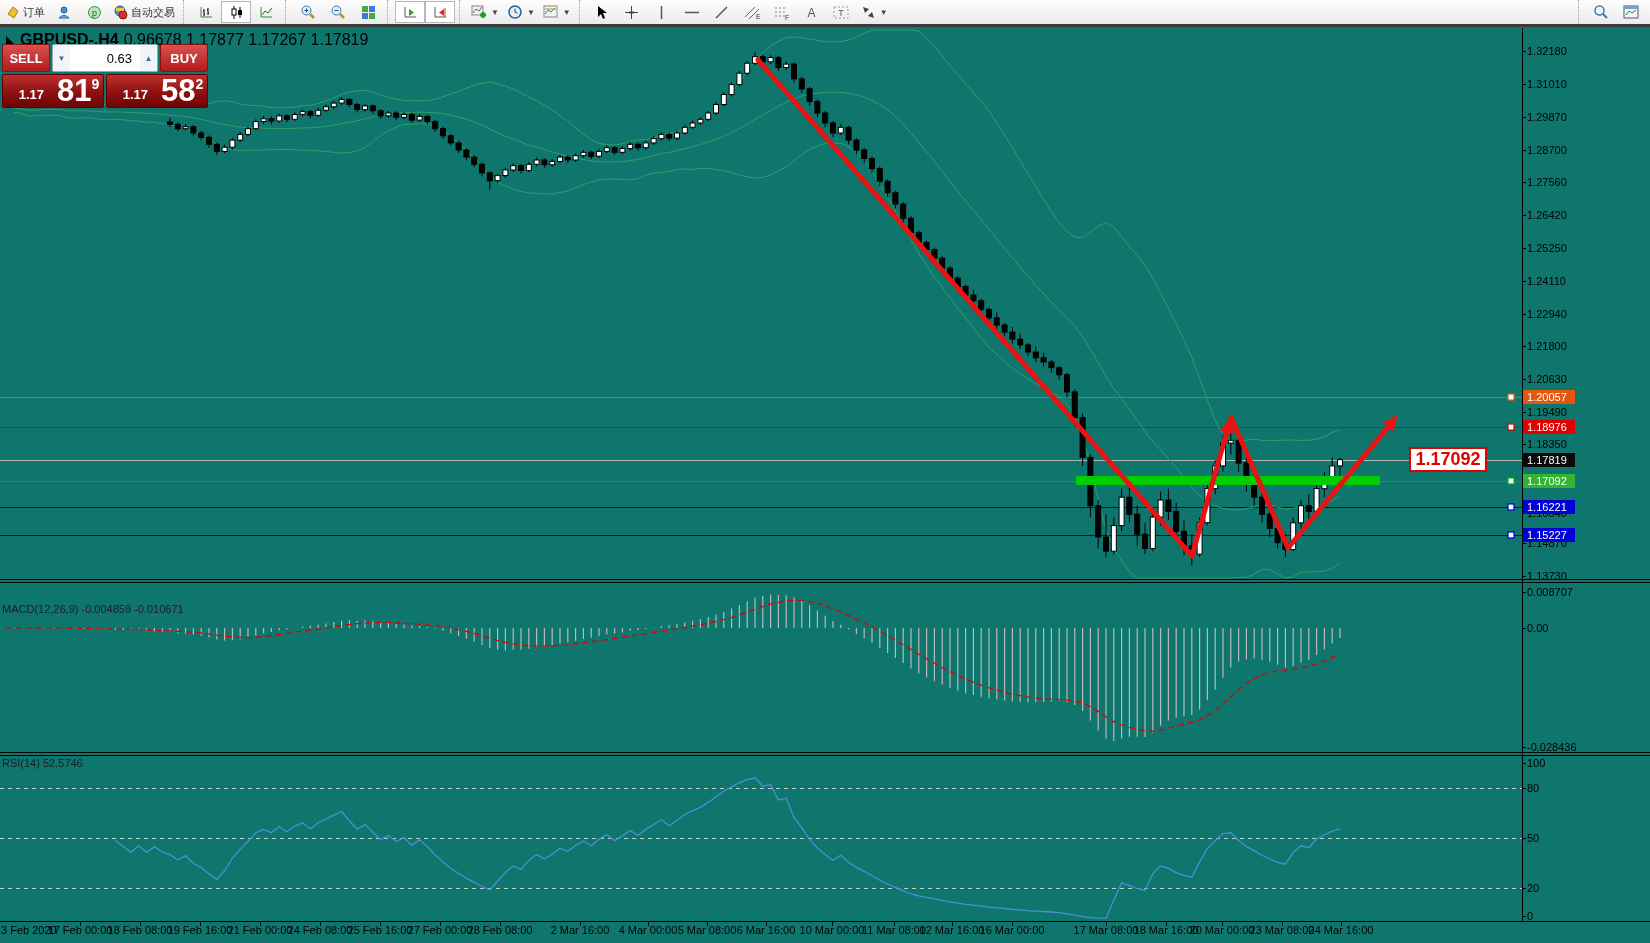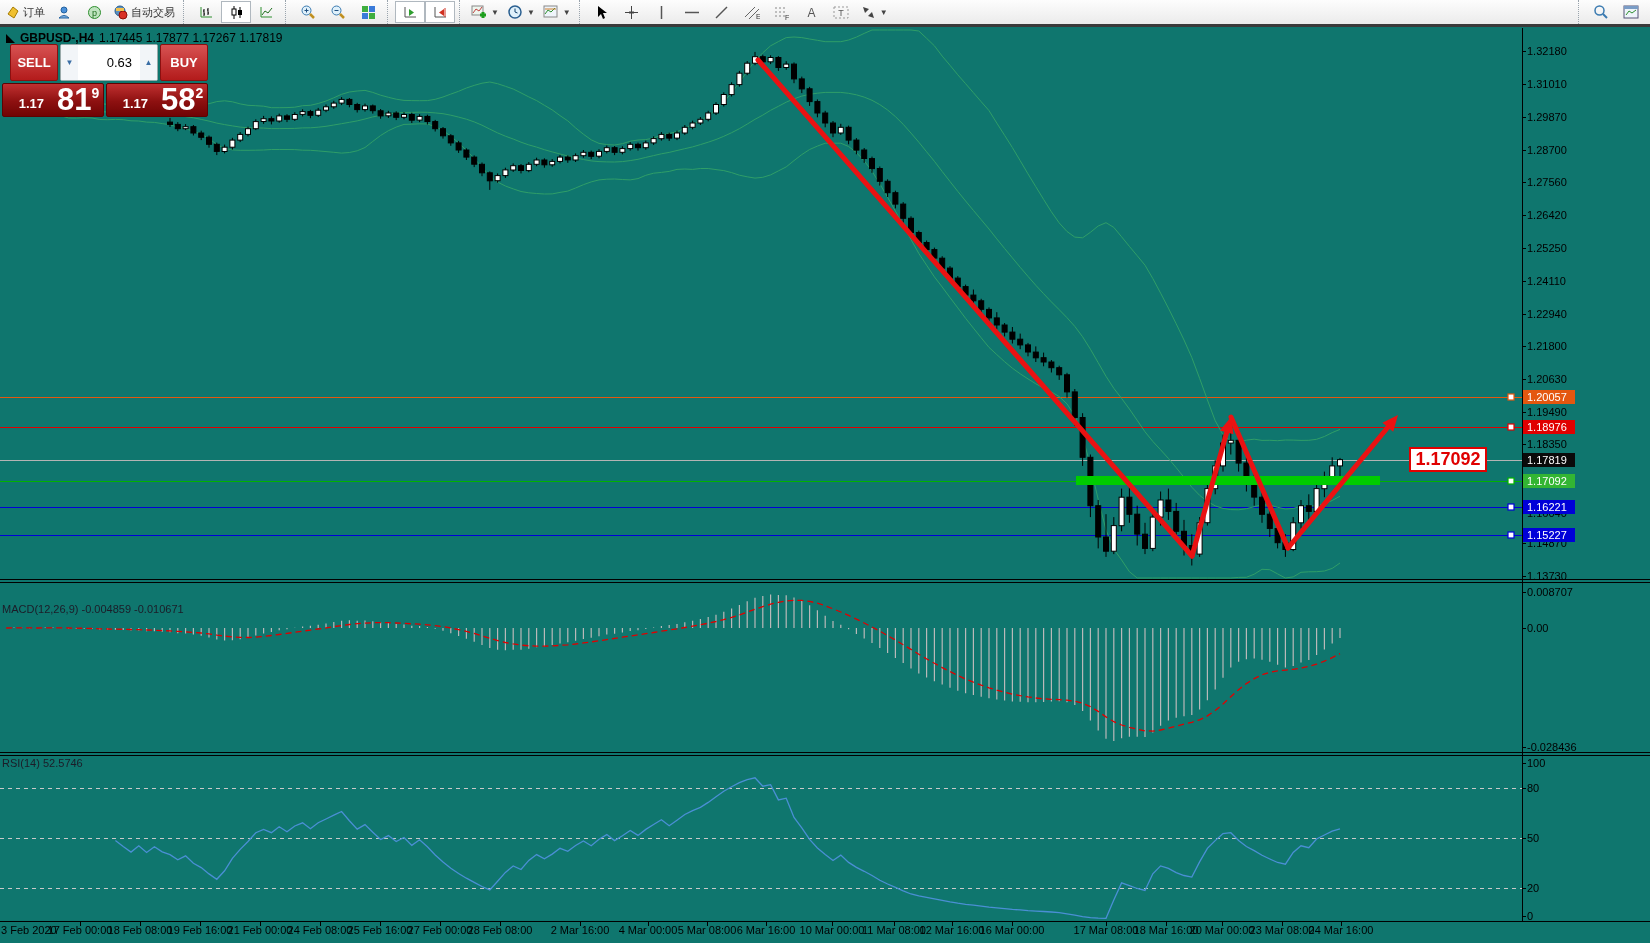--- a/index.html
+++ b/index.html
@@ -16,27 +16,27 @@
     background:transparent;border:1px solid transparent;padding:0 3px;gap:3px;cursor:default;}
   .tbtn.active{background:#fff;border:1px solid #b0b8bf;}
   .tbtn svg{display:block;}
   .caret{font-size:8px;color:#444;margin-left:1px;}
   .tflabel{padding:0 6px;height:20px;display:flex;align-items:center;border:1px solid transparent;}
   .tflabel.active{background:#fff;border:1px solid #b0b8bf;}
   .tspacer{flex:1;}
   
   #chart-svg{position:absolute;left:0;top:0;z-index:1;}
   .pane-label{position:absolute;font-size:11px;color:#1c1c28;z-index:3;white-space:nowrap;}
-  #chart-title{position:absolute;left:6px;top:31px;font-size:12px;font-weight:bold;color:#000;
+  #chart-title{position:absolute;left:6px;top:31px;font-size:16px;font-weight:bold;color:#000;
     z-index:3;display:flex;align-items:center;gap:5px;}
   #title-tri{width:0;height:0;border-left:9px solid #000;border-top:9px solid transparent;}
   
   #trade-panel{position:absolute;left:2px;top:44px;width:206px;z-index:4;
     font-family:"Liberation Sans",sans-serif;}
-  #tp-top{display:flex;height:37px;gap:2px;margin-left:8px;}
+  #tp-top{display:flex;height:28px;gap:2px;}
   .tp-btn{flex:0 0 46px;color:#fff;font-size:13px;font-weight:bold;display:flex;
     align-items:center;justify-content:center;background:linear-gradient(#d75252,#b31b1b);
     border:1px solid #8d0f0f;border-radius:2px;}
   #tp-vol{flex:1;display:flex;border:1px solid #9aa;border-radius:2px;background:#fff;overflow:hidden;}
   .spin{width:17px;display:flex;align-items:center;justify-content:center;background:#f2f5f8;
     color:#3a6ea5;font-size:8px;border:0;}
   #vol-val{flex:1;display:flex;align-items:center;justify-content:flex-end;padding-right:8px;
     font-size:13px;color:#000;}
   #tp-prices{display:flex;gap:2px;margin-top:2px;height:34px;}
   .tp-quote{flex:1;color:#fff;background:linear-gradient(180deg,#c03030,#8d1010 55%,#700404);
@@ -955,21 +955,21 @@
         <line x1="1282.5" y1="921" x2="1282.5" y2="926" stroke="#000"></line>
         <text x="1282" y="934" font-size="11" fill="#000" text-anchor="middle">23 Mar 08:00</text>
         <line x1="1341.5" y1="921" x2="1341.5" y2="926" stroke="#000"></line>
         <text x="1341" y="934" font-size="11" fill="#000" text-anchor="middle">24 Mar 16:00</text>
       </g>
     </svg>
 
   <div id="chart-title">
     <span id="title-tri"></span>
     <span>GBPUSD-,H4</span>
-    <span style="font-weight:normal">1.17445 1.17877 1.17267 1.17819</span>
+    <span style="font-weight:normal">0.96678 1.17877 1.17267 1.17819</span>
   </div>
 
   <div id="trade-panel">
     <div id="tp-top">
       <div class="tp-btn">SELL</div>
       <div id="tp-vol">
         <button class="spin">▼</button>
         <span id="vol-val">0.63</span>
         <button class="spin">▲</button>
       </div>

